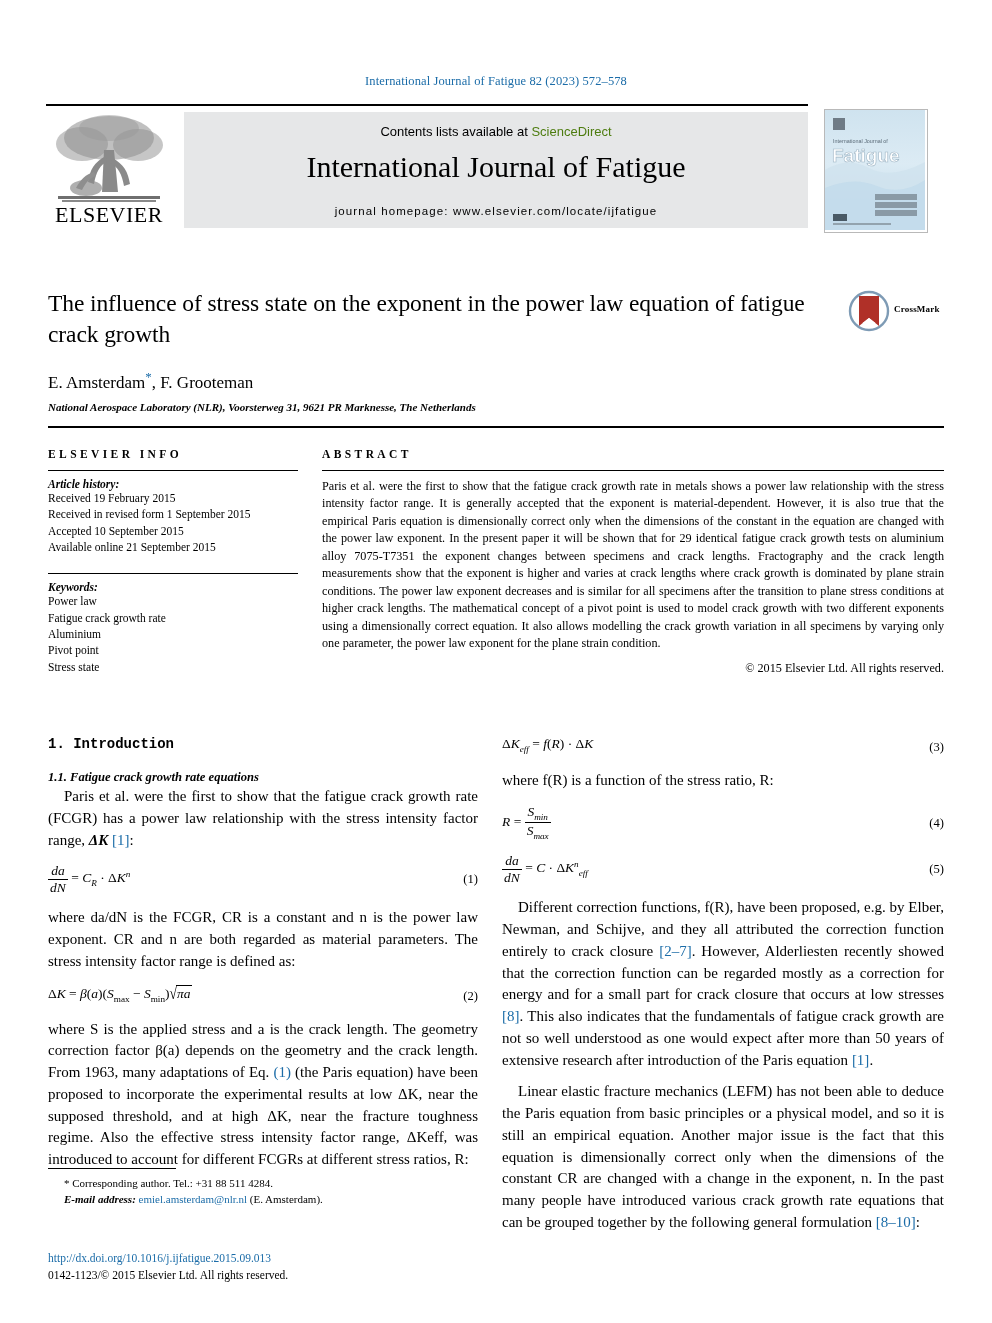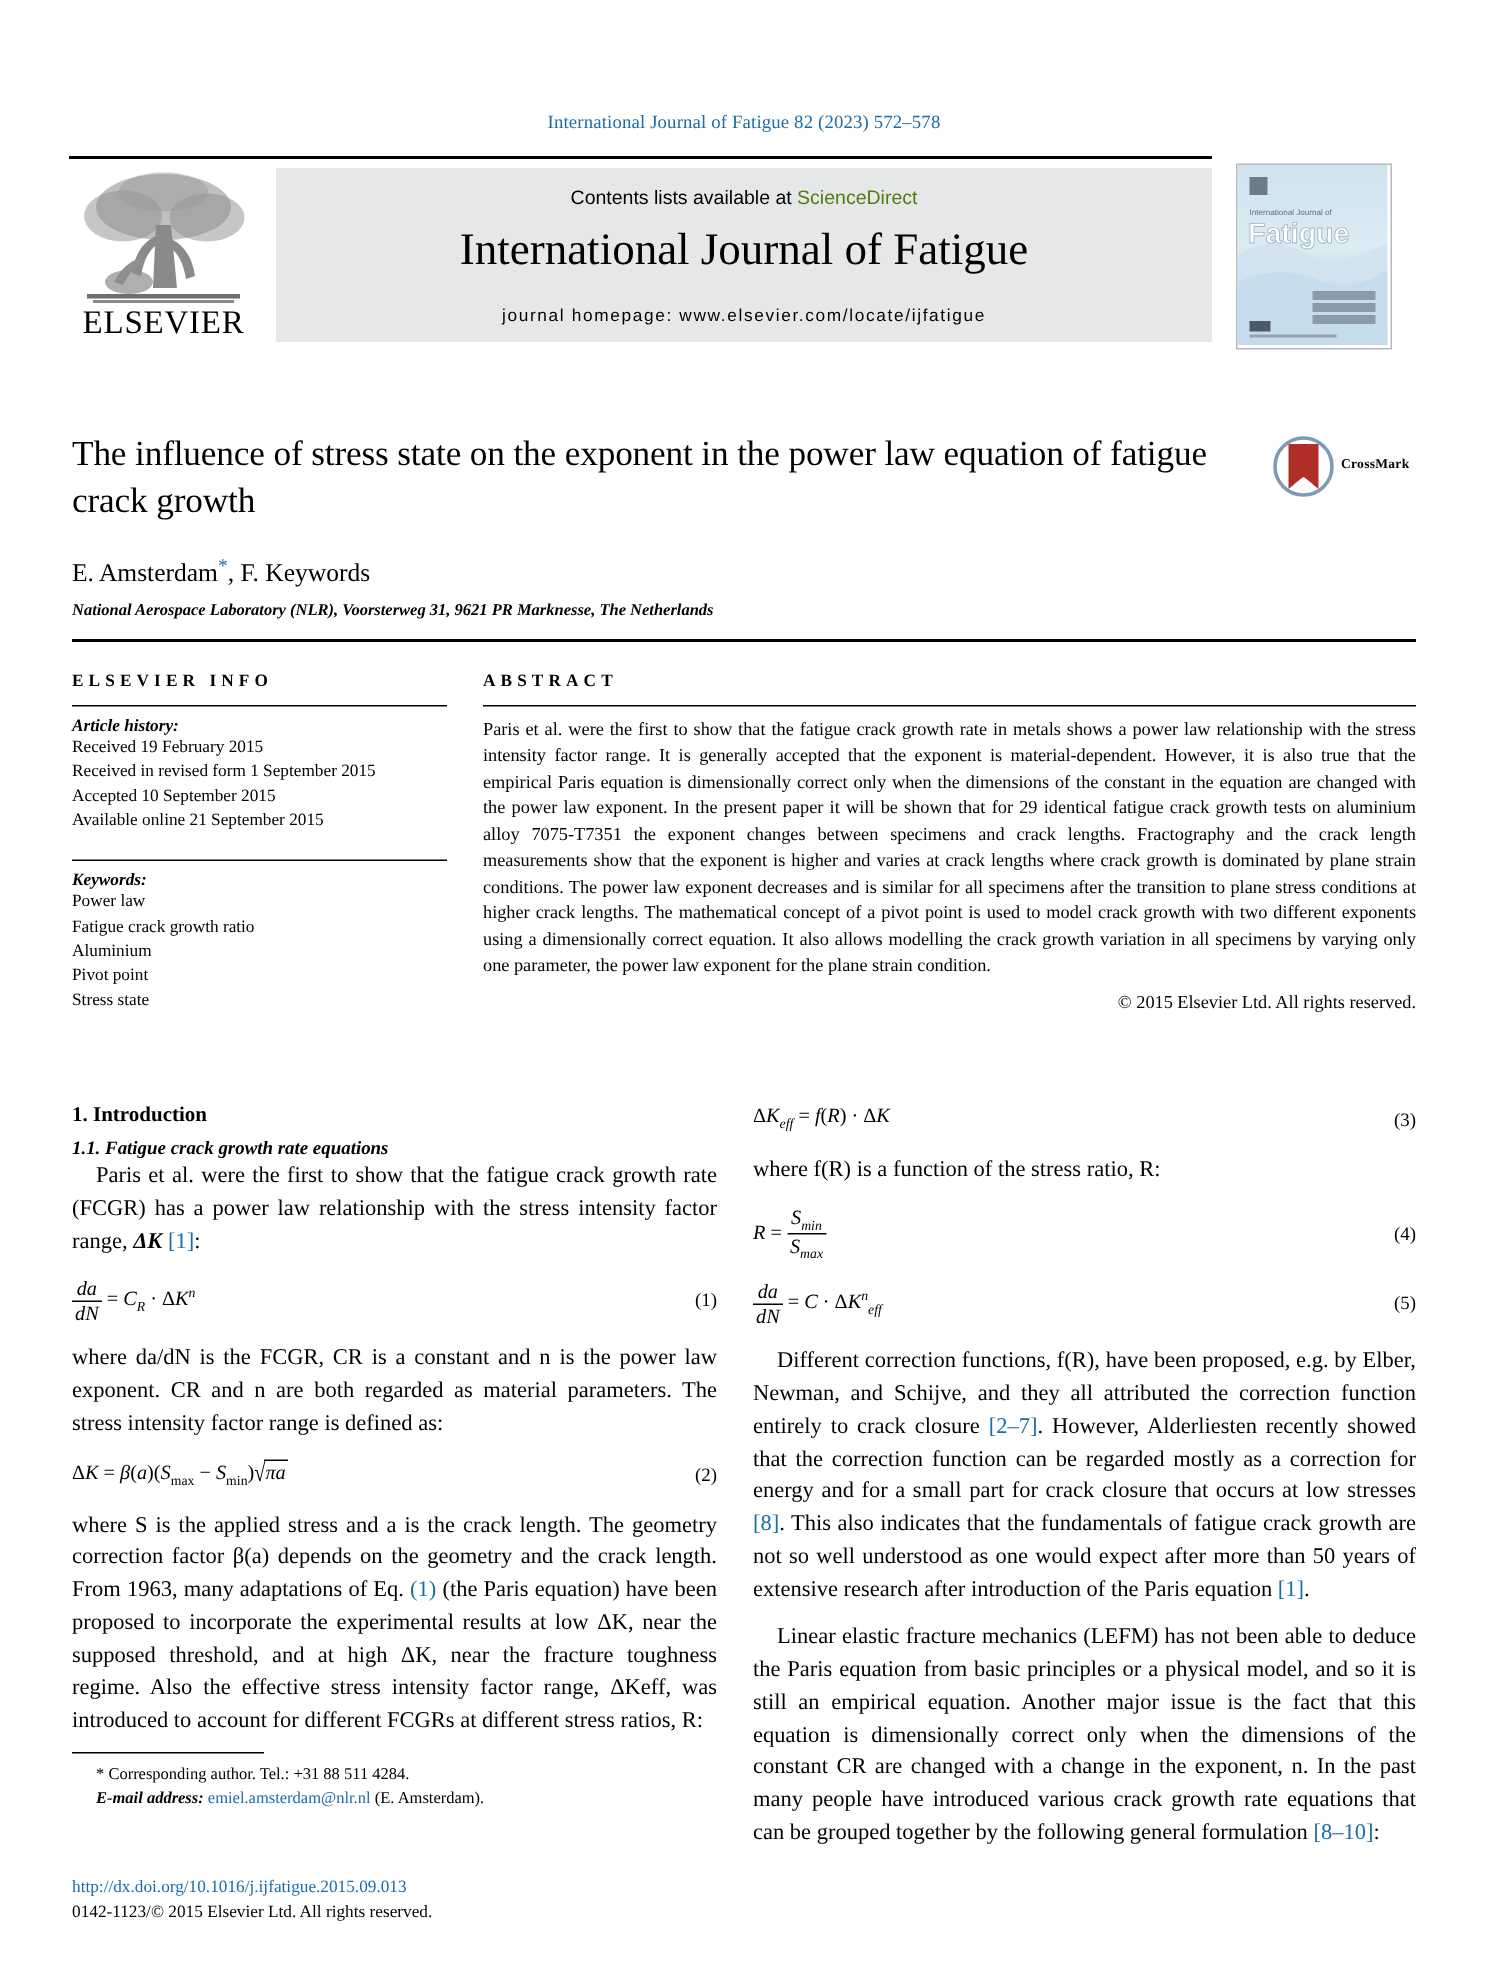--- a/index.html
+++ b/index.html
@@ -230,22 +230,22 @@
   }
   .body-right {
     position: absolute;
     left: 502px;
     top: 736px;
     width: 442px;
   }
   h2.secnum {
     font-size: 14px;
     font-weight: bold;
-    font-family: Liberation Serif, serif;
-    margin: 0 0 6px 0;
+    font-family: Liberation Mono, monospace;
+    margin: 0 0 18px 0;
   }
   h3.subsec {
     font-size: 12.6px;
     font-weight: bold;
     font-style: italic;
     font-family: "Liberation Serif", serif;
     margin: 0 0 1px 0;
   }
   p.para {
     font-size: 15px;
@@ -401,41 +401,41 @@
       <svg width="42" height="42" viewBox="0 0 42 42">
         <circle cx="21" cy="21" r="19" fill="#ffffff" stroke="#7e9bb5" stroke-width="2.4"></circle>
         <path d="M11 6 L31 6 L31 36 L21 28 L11 36 Z" fill="#b03028"></path>
         <path d="M21 28 L27.5 33 L21 33 Z" fill="#ffffff"></path>
         <path d="M21 33 L14.5 33 L21 28 Z" fill="#ffffff"></path>
       </svg>
       <div class="cm-label">CrossMark</div>
     </div>
 
     <div class="authors">
-      <span>E. Amsterdam</span><span class="star">*</span><span>, F. Keywords</span>
+      <span>E. Amsterdam</span><span class="star">*</span><span>, F. Grooteman</span>
     </div>
     <div class="affiliation">National Aerospace Laboratory (NLR), Voorsterweg 31, 9621 PR Marknesse, The Netherlands</div>
   </div>
 
   <div class="band-rule"></div>
 
   <div class="infocol">
     <div class="sechead">ELSEVIER INFO</div>
     <div class="thinrule"></div>
     <div class="info-sub">Article history:</div>
     <div class="info-line">Received 19 February 2015</div>
     <div class="info-line">Received in revised form 1 September 2015</div>
     <div class="info-line">Accepted 10 September 2015</div>
     <div class="info-line">Available online 21 September 2015</div>
 
     <div class="kw-block">
       <div class="thinrule"></div>
       <div class="info-sub">Keywords:</div>
       <div class="info-line">Power law</div>
-      <div class="info-line">Fatigue crack growth ratio</div>
+      <div class="info-line">Fatigue crack growth rate</div>
       <div class="info-line">Aluminium</div>
       <div class="info-line">Pivot point</div>
       <div class="info-line">Stress state</div>
     </div>
   </div>
 
   <div class="abscol">
     <div class="sechead">ABSTRACT</div>
     <div class="thinrule"></div>
     <div class="abstract-text">Paris et al. were the first to show that the fatigue crack growth rate in metals shows a power law relationship with the stress intensity factor range. It is generally accepted that the exponent is material-dependent. However, it is also true that the empirical Paris equation is dimensionally correct only when the dimensions of the constant in the equation are changed with the power law exponent. In the present paper it will be shown that for 29 identical fatigue crack growth tests on aluminium alloy 7075-T7351 the exponent changes between specimens and crack lengths. Fractography and the crack length measurements show that the exponent is higher and varies at crack lengths where crack growth is dominated by plane strain conditions. The power law exponent decreases and is similar for all specimens after the transition to plane stress conditions at higher crack lengths. The mathematical concept of a pivot point is used to model crack growth with two different exponents using a dimensionally correct equation. It also allows modelling the crack growth variation in all specimens by varying only one parameter, the power law exponent for the plane strain condition.</div>

